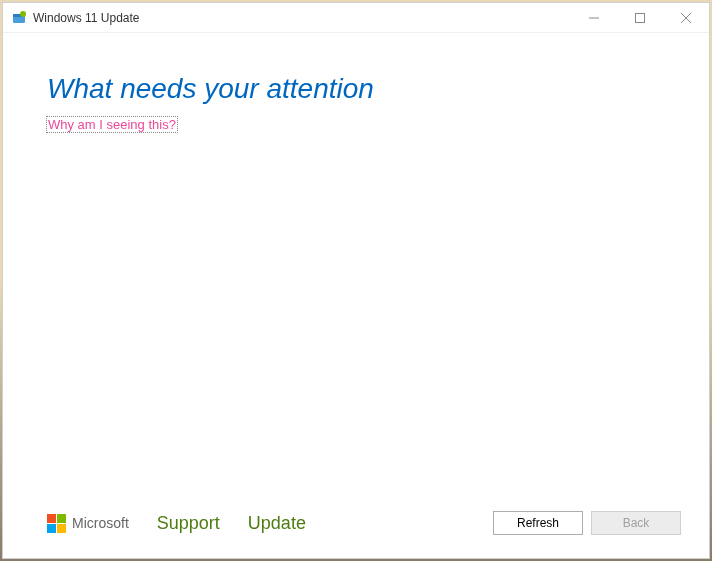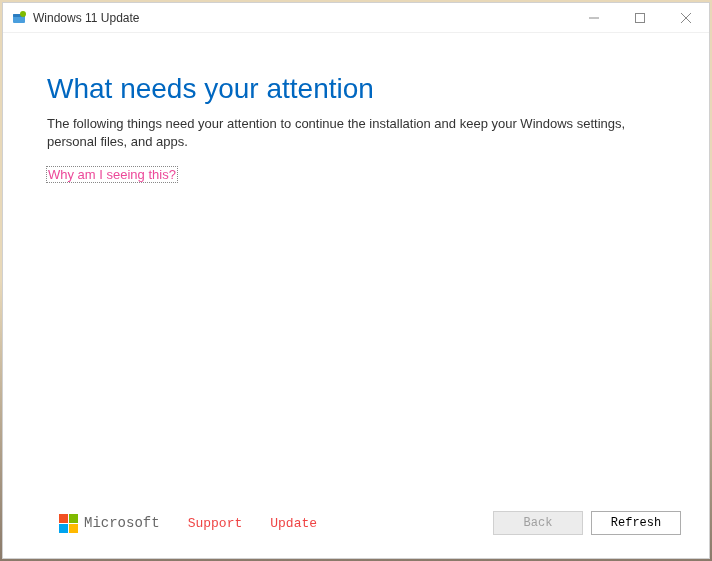--- a/index.html
+++ b/index.html
@@ -65,42 +65,42 @@
       flex: 1;
       padding: 40px 44px 0 44px;
       display: flex;
       flex-direction: column;
     }
     .heading {
       font-size: 28px;
       font-weight: 400;
       color: #0067c0;
       margin-bottom: 10px;
+      font-style: italic;
     }
     .subtext {
       font-size: 13px;
       color: #333;
       line-height: 1.4;
       margin-bottom: 14px;
     }
     .link {
       font-size: 13px;
       color: #ec4899;
       text-decoration: none;
       cursor: pointer;
       display: inline-block;
       outline: 1px dotted #888;
       padding: 0 1px;
     }
     .footer {
       height: 60px;
       display: flex;
       align-items: center;
-      padding: 0 28px 10px 56px;
-      font-family: Liberation Mono, monospace;
+      padding: 0 28px 10px 44px;
     }
     .ms-logo {
       display: flex;
       align-items: center;
       gap: 6px;
     }
     .ms-logo-grid {
       display: grid;
       grid-template-columns: 9px 9px;
       grid-template-rows: 9px 9px;
@@ -109,22 +109,22 @@
     .ms-sq1 { background: #f25022; }
     .ms-sq2 { background: #7fba00; }
     .ms-sq3 { background: #00a4ef; }
     .ms-sq4 { background: #ffb900; }
     .ms-logo-text {
       font-size: 14px;
       color: #666;
       font-weight: 500;
     }
     .footer-link {
-      font-size: 13px;
-      color: #ef4444;
+      font-size: 18px;
+      color: #4d7c0f;
       margin-left: 28px;
       cursor: pointer;
     }
     .footer-spacer {
       flex: 1;
     }
     .btn {
       width: 90px;
       height: 24px;
       font-size: 12px;
@@ -172,35 +172,34 @@
         <svg width="10" height="10" viewBox="0 0 10 10">
             <line x1="0" y1="0" x2="10" y2="10" stroke="currentColor" stroke-width="1"></line>
             <line x1="10" y1="0" x2="0" y2="10" stroke="currentColor" stroke-width="1"></line>
           </svg>
       </div>
     </div>
   </div>
 
   <div class="content">
     <h1 class="heading">What needs your attention</h1>
-    <p class="subtext">The following things need your attention to continue the installation and keep your Windows settings, personal files, and apps.</p>
     <div>
       <a class="link">Why am I seeing this?</a>
     </div>
   </div>
 
   <div class="footer">
     <div class="ms-logo">
       <div class="ms-logo-grid">
         <div class="ms-sq1"></div>
         <div class="ms-sq2"></div>
         <div class="ms-sq3"></div>
         <div class="ms-sq4"></div>
       </div>
       <span class="ms-logo-text">Microsoft</span>
     </div>
     <span class="footer-link">Support</span>
     <span class="footer-link">Update</span>
     <div class="footer-spacer"></div>
+    <button class="btn primary">Refresh</button>
     <button class="btn" disabled="">Back</button>
-    <button class="btn primary">Refresh</button>
   </div>
 </div>
 
 </body></html>

